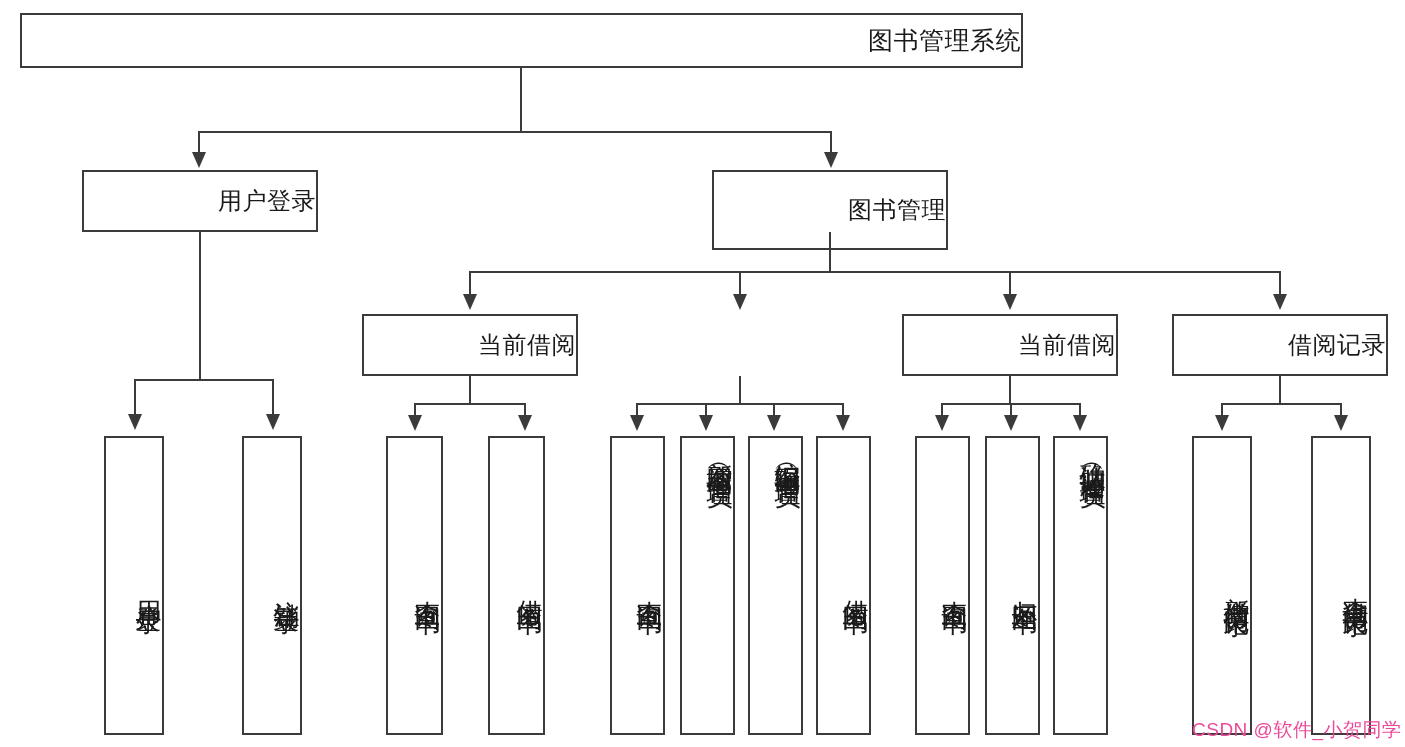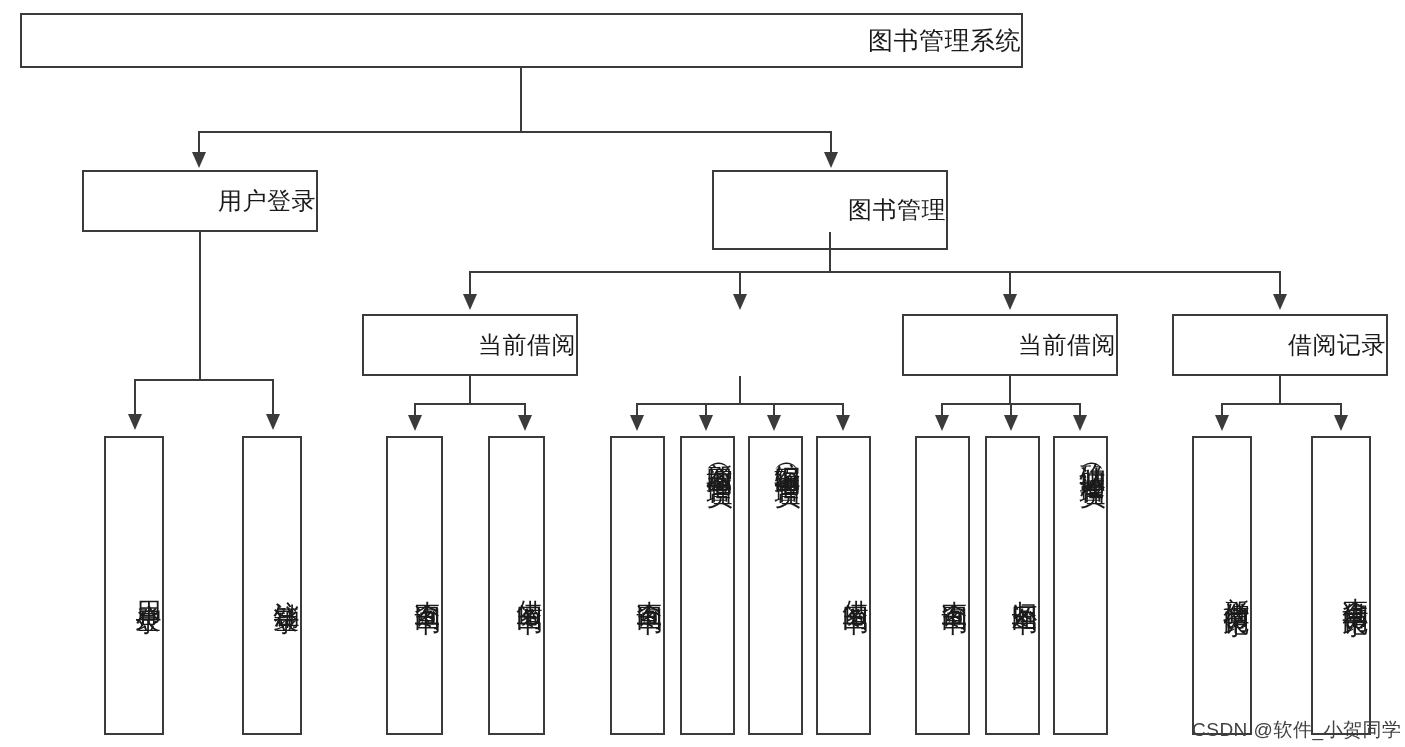--- a/index.html
+++ b/index.html
@@ -70,21 +70,21 @@
     position: absolute;
     width: 0;
     height: 0;
     border-left: 7px solid transparent;
     border-right: 7px solid transparent;
     border-top: 16px solid #3b3b3b;
   }
   .watermark {
     position: absolute;
     font-size: 19px;
-    color: #404040;
+    color: #ec4899;
     white-space: nowrap;
     letter-spacing: 0.5px;
   }
 </style>
 </head>
 <body>
 
 <div id="canvas">
 
   <div class="node horiz root" style="left:20px; top:13px; width:1003px; height:55px;">

